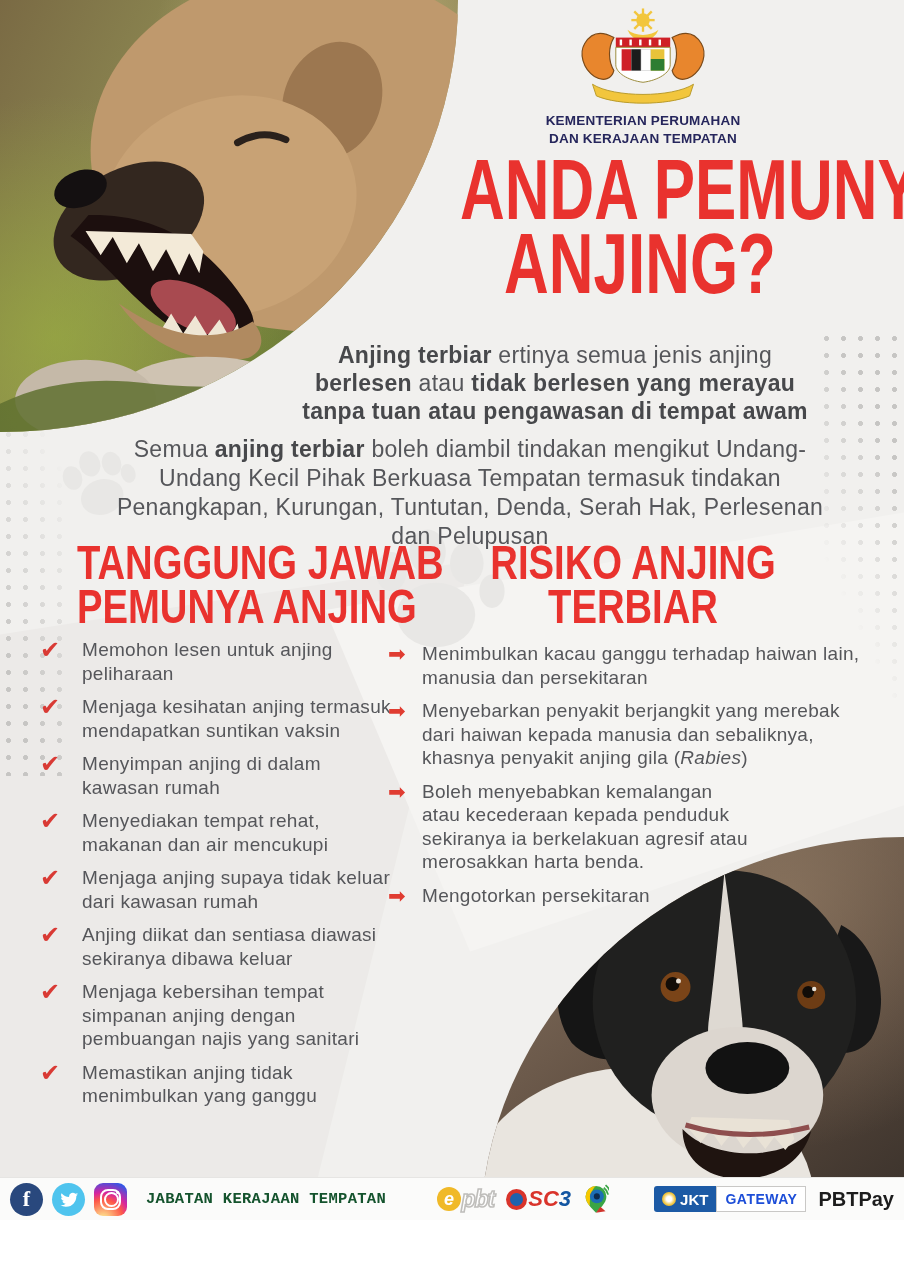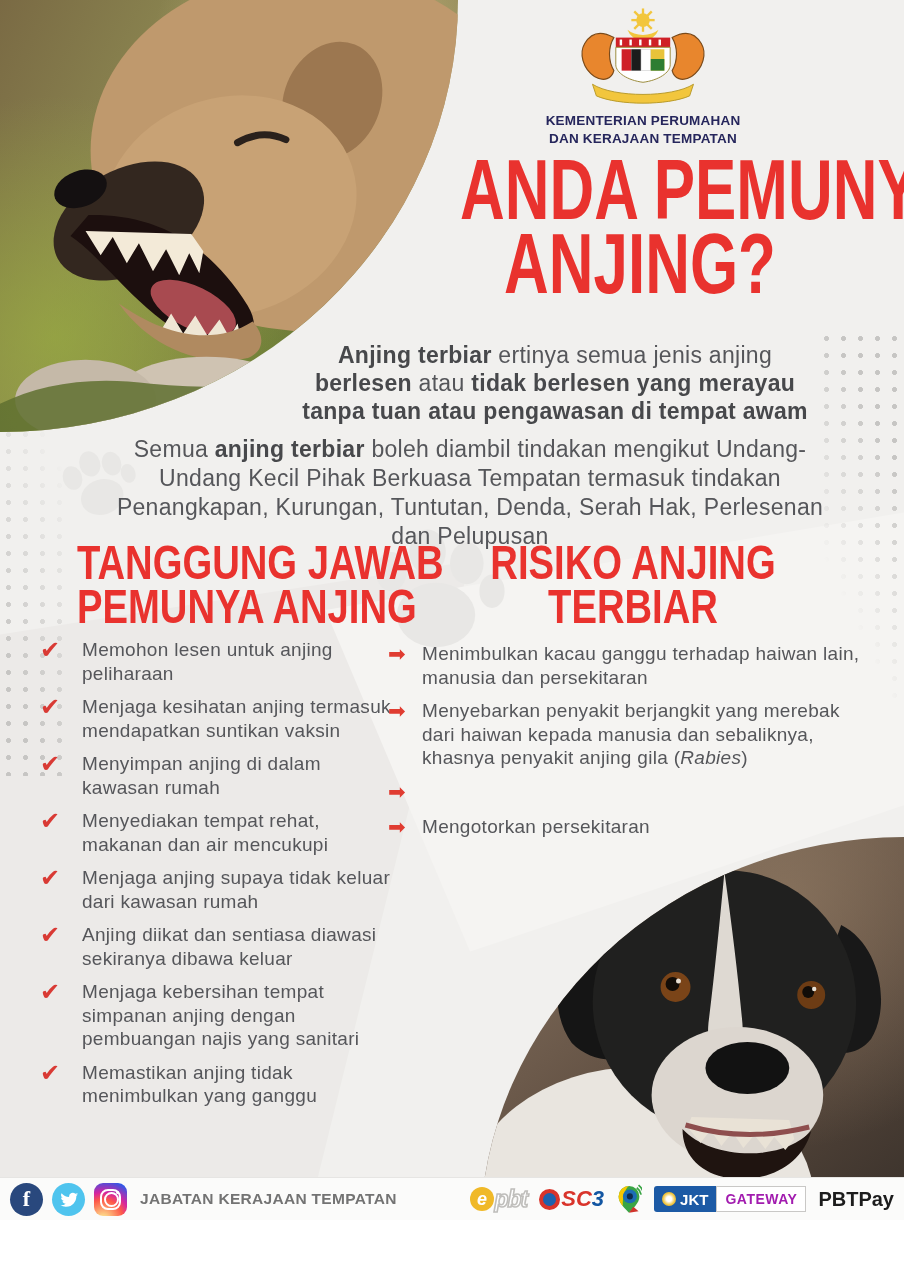--- a/index.html
+++ b/index.html
@@ -95,36 +95,36 @@
   }
   .footer-left{display:flex;align-items:center;gap:9px;}
   .social{width:33px;height:33px;border-radius:50%;display:flex;align-items:center;justify-content:center;}
   .fb{background:#29487d;color:#fff;font-weight:700;font-size:22px;font-family:"Liberation Serif",serif;}
   .tw{background:#4fc4ee;}
   .ig{width:33px;height:33px;border-radius:9px;position:relative;
       background:radial-gradient(circle at 28% 110%,#fdf497 0%,#fd5949 45%,#d6249f 62%,#285aeb 92%);}
   .ig-cam{position:absolute;inset:6px;border:2.2px solid #fff;border-radius:8px;}
   .ig-lens{position:absolute;left:50%;top:50%;width:11px;height:11px;margin:-6.7px 0 0 -6.7px;border:2.2px solid #fff;border-radius:50%;}
   .ig-dot{position:absolute;right:8px;top:8px;width:3px;height:3px;border-radius:50%;background:#fff;}
-  .org{font-weight:700;font-size:15.5px;color:#737373;letter-spacing:.3px;margin-left:4px;}
+  .org{font-weight:700;font-size:15.5px;color:#14532d;letter-spacing:.3px;margin-left:10px;font-family:Liberation Mono, monospace;}
   .footer-right{display:flex;align-items:center;gap:12px;}
   .epbt{font-style:italic;font-weight:700;font-size:23px;letter-spacing:-1px;display:flex;align-items:center;}
   .epbt-e{display:inline-flex;align-items:center;justify-content:center;width:24px;height:24px;border-radius:50%;
       background:#f0b928;color:#fff;font-size:18px;margin-right:1px;}
   .epbt-rest{color:#fff;-webkit-text-stroke:1.6px #bfbebb;}
   .osc{display:flex;align-items:center;font-style:italic;font-weight:700;font-size:22px;}
   .osc-o{width:13px;height:13px;border-radius:50%;border:4.5px solid #d9342b;background:#1e62ae;margin-right:1px;}
   .osc-sc{color:#d9342b;}
   .osc-3{color:#1356a2;}
   .jkt-group{display:flex;align-items:center;}
-  .jkt-box{display:flex;align-items:center;gap:4px;background:#1c5aa5;border-radius:3px 0 0 3px;height:26px;padding:0 8px;}
+  .jkt-box{display:flex;align-items:center;gap:4px;background:#1c5aa5;border-radius:3px 0 0 3px;height:26px;padding:0 8px;margin-left:33px;}
   .jkt-emblem{width:14px;height:14px;border-radius:50%;background:radial-gradient(circle,#fff 25%,#f0c53f 60%,#c9952a 100%);}
   .jkt-label{color:#fff;font-weight:700;font-size:15px;}
   .gateway-box{height:24px;display:flex;align-items:center;background:#fff;border:1px solid #c9c8c6;padding:0 8px;}
-  .gateway-label{font-weight:700;font-size:14px;color:#a21caf;letter-spacing:.5px;}
+  .gateway-label{font-weight:700;font-size:14px;color:#1d4ed8;letter-spacing:.5px;}
   .pbtpay{font-weight:700;font-size:20px;color:#1c1c1c;}
 </style>
 </head>
 <body>
 
 <div class="poster">
 
   <div class="shade shade1"></div>
   <div class="shade shade2"></div>
 
@@ -282,20 +282,21 @@
     <div class="item">
         <span class="bullet arrow">➡</span>
         <span class="item-text"><span>Menimbulkan kacau ganggu terhadap haiwan lain, manusia dan persekitaran</span><i></i><span></span></span>
       </div>
     <div class="item">
         <span class="bullet arrow">➡</span>
         <span class="item-text"><span>Menyebarkan penyakit berjangkit yang merebak dari haiwan kepada manusia dan sebaliknya, khasnya penyakit anjing gila (</span><i>Rabies</i><span>)</span></span>
       </div>
     <div class="item">
         <span class="bullet arrow">➡</span>
+        <span class="item-text"><span>Boleh menyebabkan kemalangan atau kecederaan kepada penduduk sekiranya ia berkelakuan agresif atau merosakkan harta benda.</span><i></i><span></span></span>
       </div>
     <div class="item">
         <span class="bullet arrow">➡</span>
         <span class="item-text"><span>Mengotorkan persekitaran</span><i></i><span></span></span>
       </div>
   </div>
 
   <div class="footer">
     <div class="footer-left">
       <div class="social fb">

